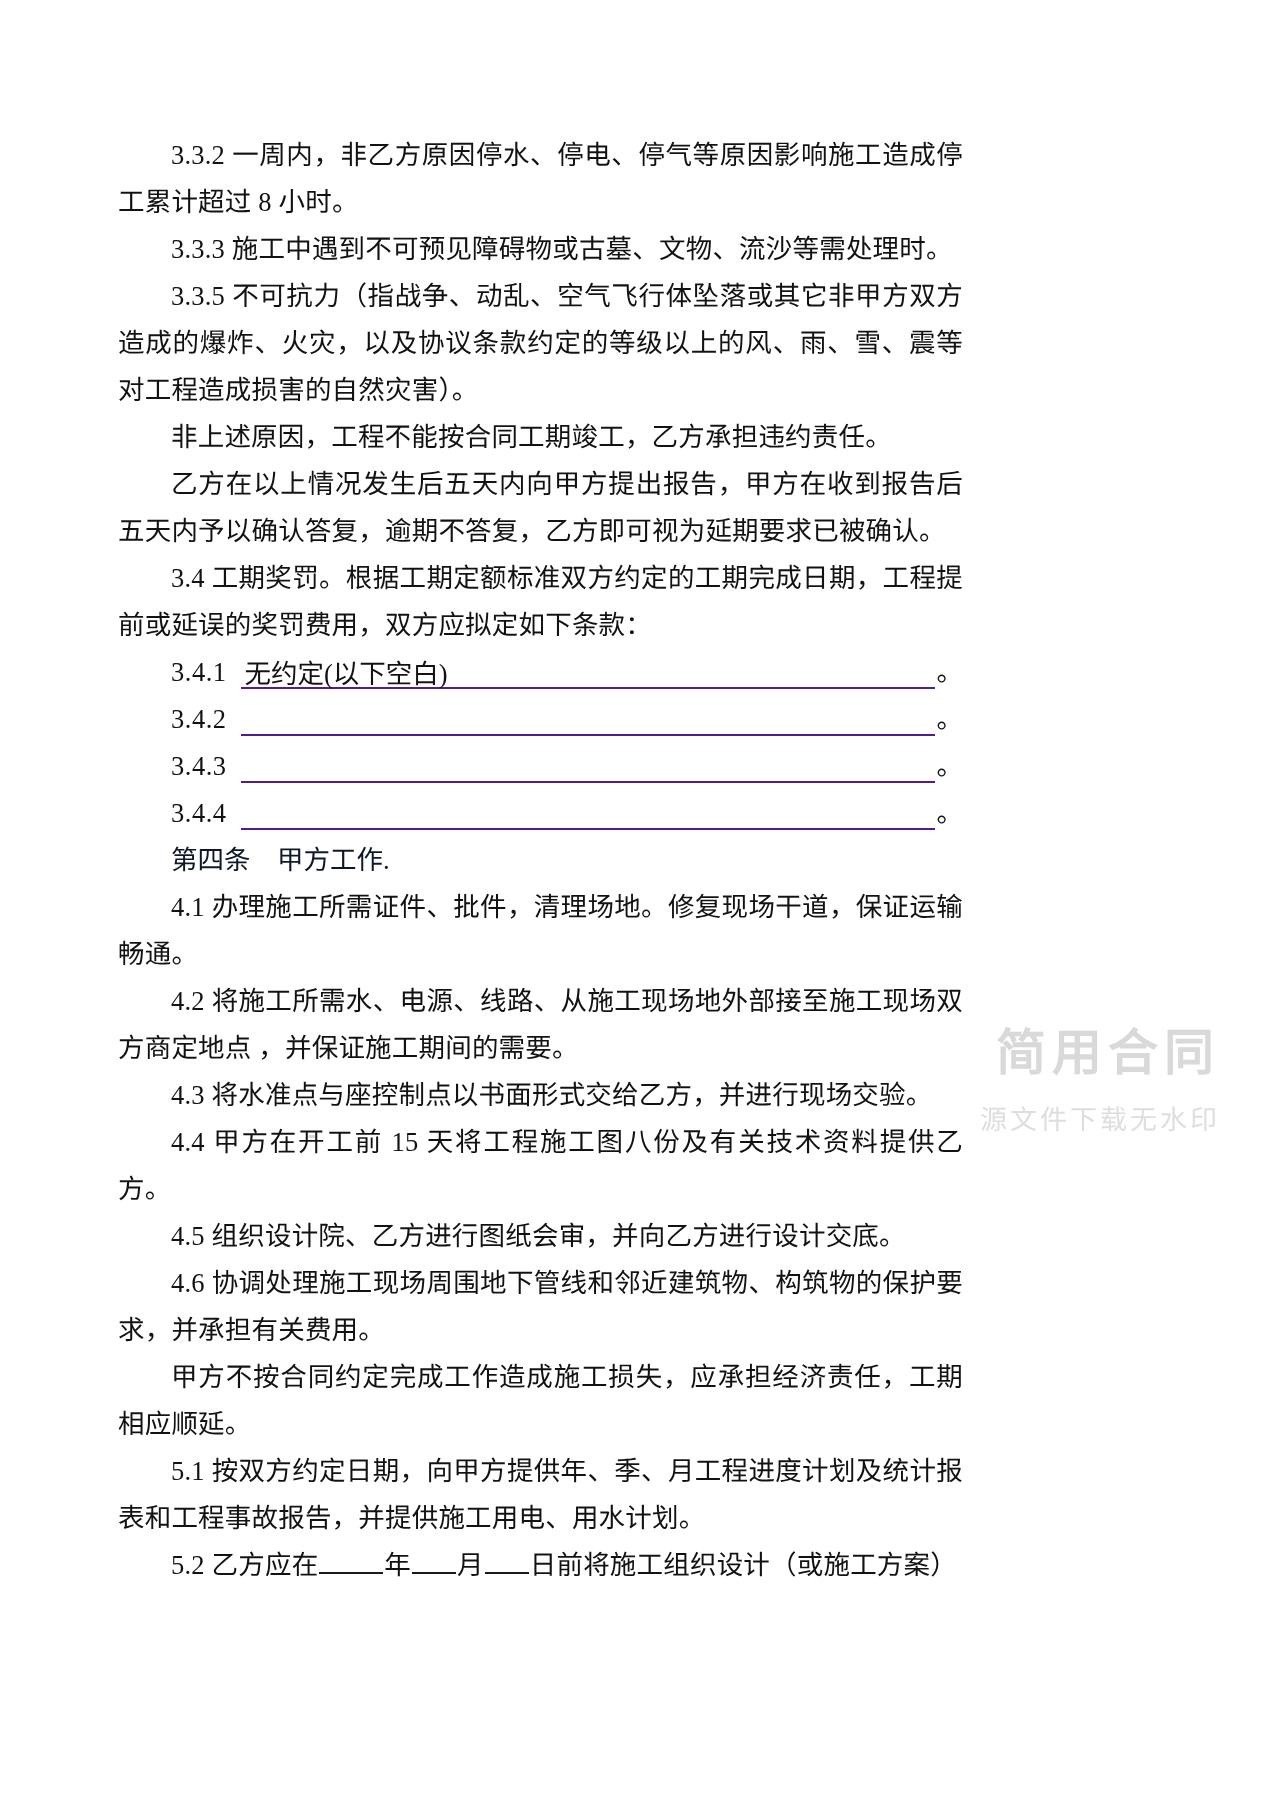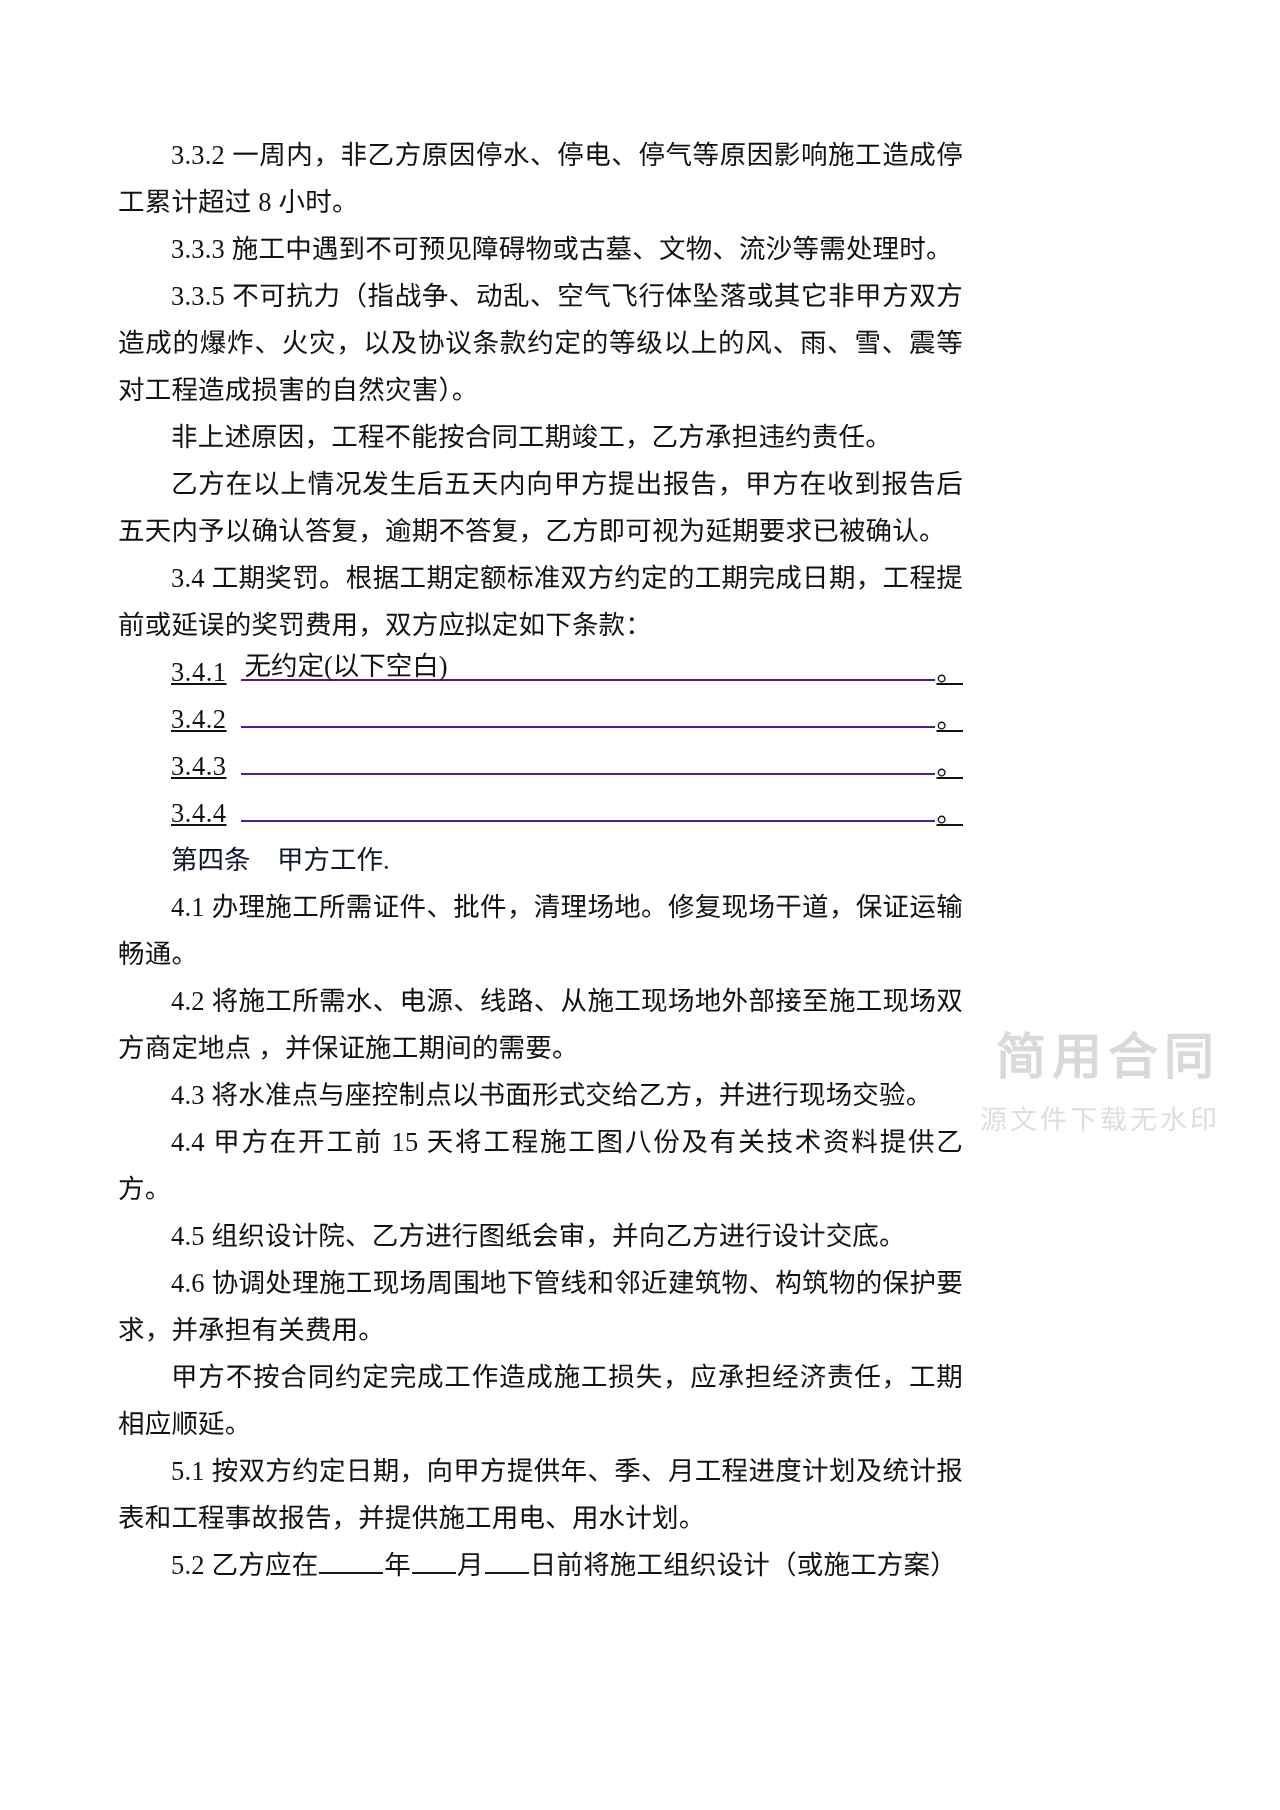--- a/index.html
+++ b/index.html
@@ -54,27 +54,26 @@
     font-size: 26.5px;
     line-height: 47px;
     text-indent: 2em;
     margin: 0;
     color: #0f172a;
   }
 
   
   .fill-row {
     display: flex;
-    align-items: flex-start;
+    align-items: center;
     font-size: 26.5px;
     line-height: 47px;
     color: #121212;
     padding-left: 2em;
     box-sizing: border-box;
-    text-decoration: underline;
   }
   .fill-row .fr-num {
     flex: 0 0 auto;
     white-space: nowrap;
     letter-spacing: 0.5px;
   }
   .fill-row .fr-gap {
     flex: 0 0 14px;
   }
   .fill-row .fr-line {
@@ -113,21 +112,21 @@
   .watermark {
     position: absolute;
     right: 60px;
     bottom: 196px;
     width: 460px;
     text-align: right;
     pointer-events: none;
     user-select: none;
   }
   .watermark .wm-main {
-    font-family: Liberation Serif, serif;
+    font-family: Liberation Mono, monospace;
     font-weight: bold;
     font-size: 50px;
     line-height: 58px;
     color: #d9d9d9;
     letter-spacing: 6px;
   }
   .watermark .wm-sub {
     font-family: "DejaVu Sans", "Liberation Sans", sans-serif;
     font-size: 27px;
     line-height: 40px;

